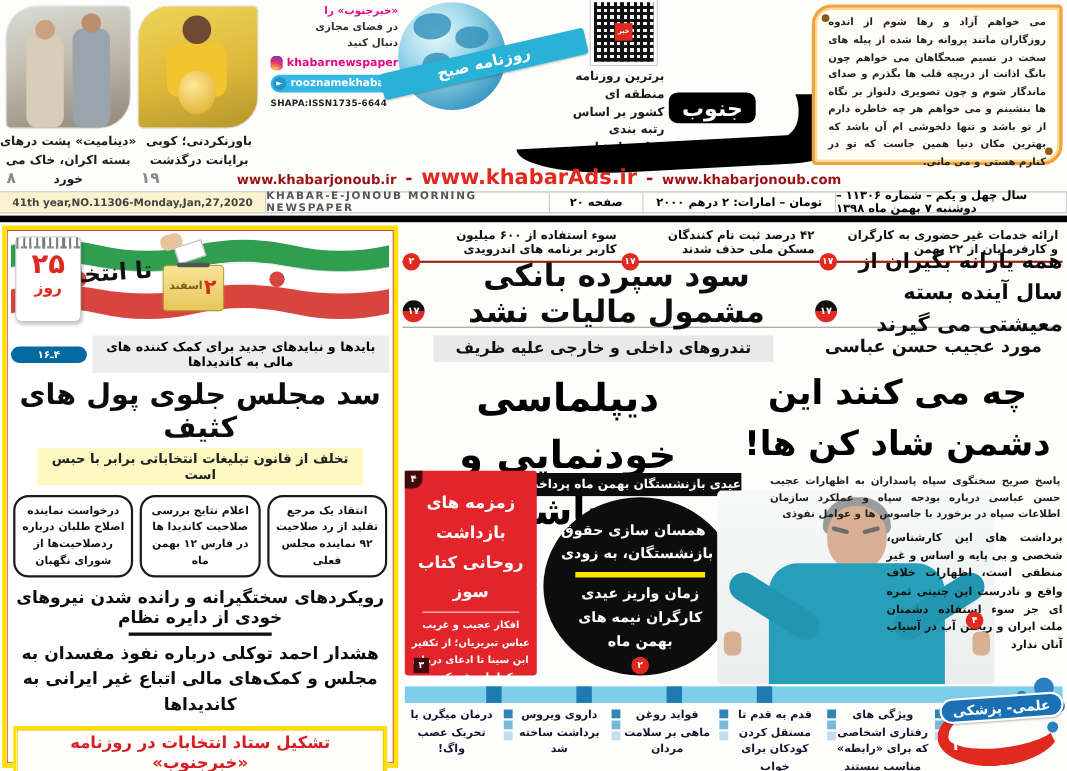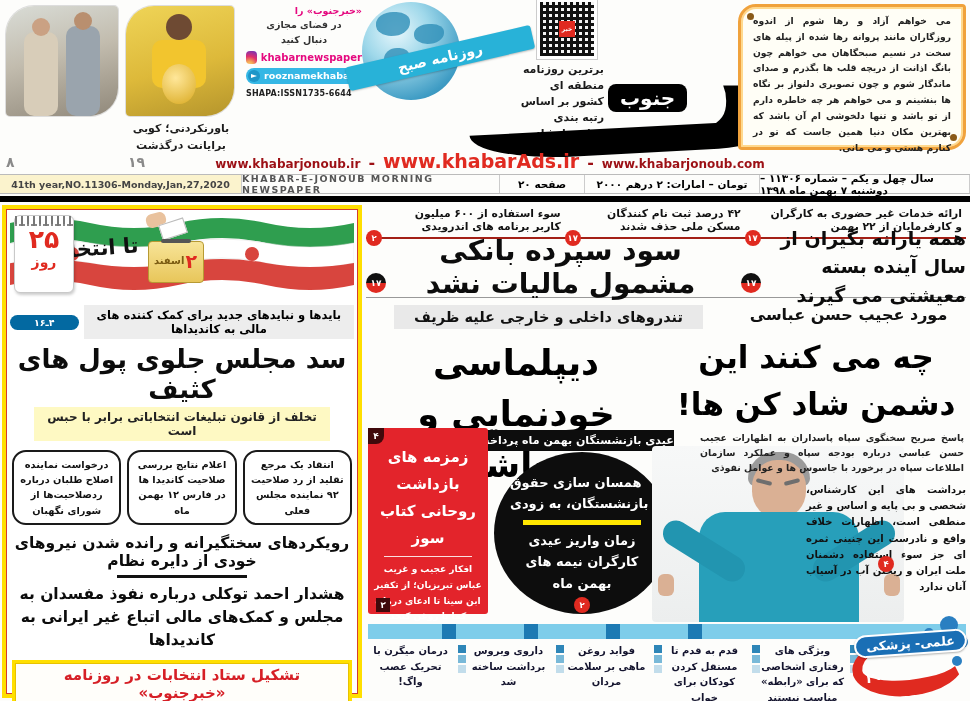--- a/index.html
+++ b/index.html
@@ -11,21 +11,21 @@
   .teaser-img{width:112px;height:110px;border-radius:28px 4px 28px 4px;box-shadow:0 0 0 1px #ddd;}
   .t1{background:linear-gradient(165deg,#d9dcd6 0%,#c2bcae 45%,#90887a 100%);}
   .t2{background:linear-gradient(165deg,#efd457 0%,#ddb93a 55%,#b5952c 100%);}
   .fig{position:absolute;border-radius:10px;}
   .teaser-cap{width:124px;font-size:11px;font-weight:800;color:#1c1c1c;text-align:center;line-height:1.55;}
   .teaser-pg{font-size:14px;color:#8a8a8a;font-weight:600;}
 
   
   .soc{width:116px;font-size:9.5px;line-height:1.5;text-align:right;}
   .soc .mag{color:#e5097f;font-weight:800;}
-  .soc .dark{color:#333;font-weight:700;text-align:center;}
+  .soc .dark{color:#333;font-weight:700;}
   .soc-row{display:flex;align-items:center;gap:4px;margin-top:3px;direction:ltr;justify-content:flex-start;}
   .ig-ic{width:13px;height:13px;border-radius:4px;background:radial-gradient(circle at 30% 110%,#ffd676 0%,#f2a454 25%,#e1306c 55%,#8134af 90%);}
   .tg-pill{display:flex;align-items:center;gap:4px;background:#35b7e5;border-radius:9px;padding:1px 6px 1px 2px;color:#fff;font-weight:700;font-size:9.5px;direction:ltr;margin-top:3px;}
   .tg-ic{width:12px;height:12px;border-radius:50%;background:#1e96c8;position:relative;}
   .tg-ic:after{content:"";position:absolute;left:3px;top:4px;border-left:6px solid #fff;border-top:2.5px solid transparent;border-bottom:2.5px solid transparent;}
   .shapa{font-size:8px;color:#222;font-weight:800;letter-spacing:.2px;margin-top:4px;direction:ltr;text-align:left;}
 
   
   .globe{width:98px;height:98px;border-radius:50%;background:radial-gradient(circle at 35% 30%,#e8f7fc 0%,#9fd8ea 35%,#3f9cc4 75%,#2a7ba3 100%);overflow:hidden;}
   .land{position:absolute;background:#2e8fb8;border-radius:50% 40% 55% 45%;opacity:.8;}
@@ -157,20 +157,21 @@
 <div id="page">
 
   <div class="abs" style="left:6px;top:6px;">
     <div class="teaser-img t1">
       <div class="fig" style="position:absolute;left:18px;top:26px;width:34px;height:84px;background:#d8cdb9;"></div>
       <div class="fig" style="position:absolute;left:60px;top:20px;width:34px;height:90px;background:#9aa4ad;"></div>
       <div class="fig" style="position:absolute;left:26px;top:12px;width:18px;height:18px;border-radius:50%;background:#caa183;"></div>
       <div class="fig" style="position:absolute;left:68px;top:6px;width:18px;height:18px;border-radius:50%;background:#b98f6f;"></div>
     </div>
   </div>
+  <div class="abs teaser-cap" style="left:0px;top:120px;">«دینامیت» پشت درهای بسته اکران، خاک می خورد</div>
   <div class="abs teaser-pg" style="left:6px;top:154px;">۸</div>
 
   <div class="abs" style="left:126px;top:6px;">
     <div class="teaser-img t2" style="width:108px;">
       <div class="fig" style="position:absolute;left:40px;top:8px;width:26px;height:26px;border-radius:50%;background:#6e4a33;"></div>
       <div class="fig" style="position:absolute;left:26px;top:34px;width:54px;height:48px;background:#f2c52e;border-radius:10px;"></div>
       <div class="fig" style="position:absolute;left:36px;top:58px;width:34px;height:40px;border-radius:50%;background:radial-gradient(circle at 40% 35%,#ffe79a,#d9a91f);"></div>
     </div>
   </div>
   <div class="abs teaser-cap" style="left:122px;top:120px;width:118px;">باورنکردنی؛ کوبی برایانت درگذشت</div>

